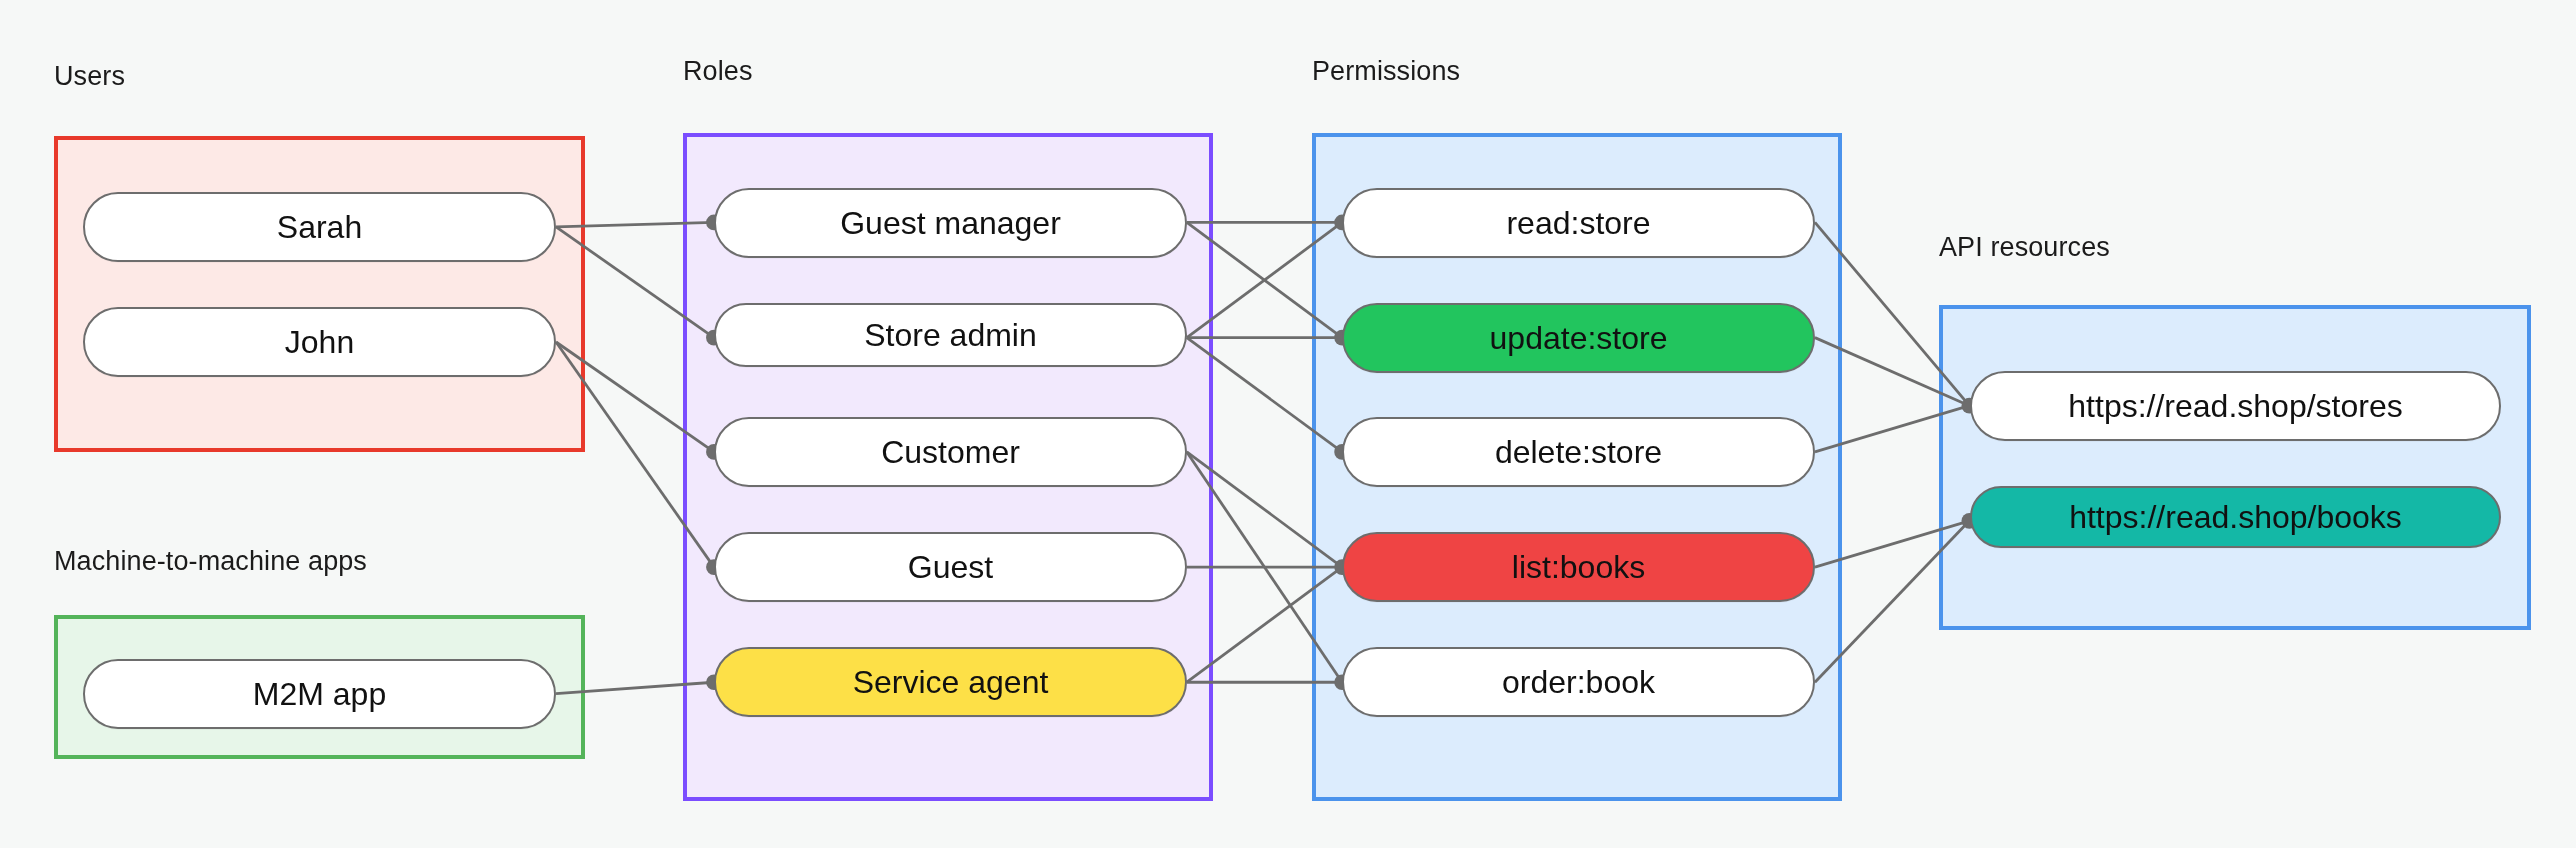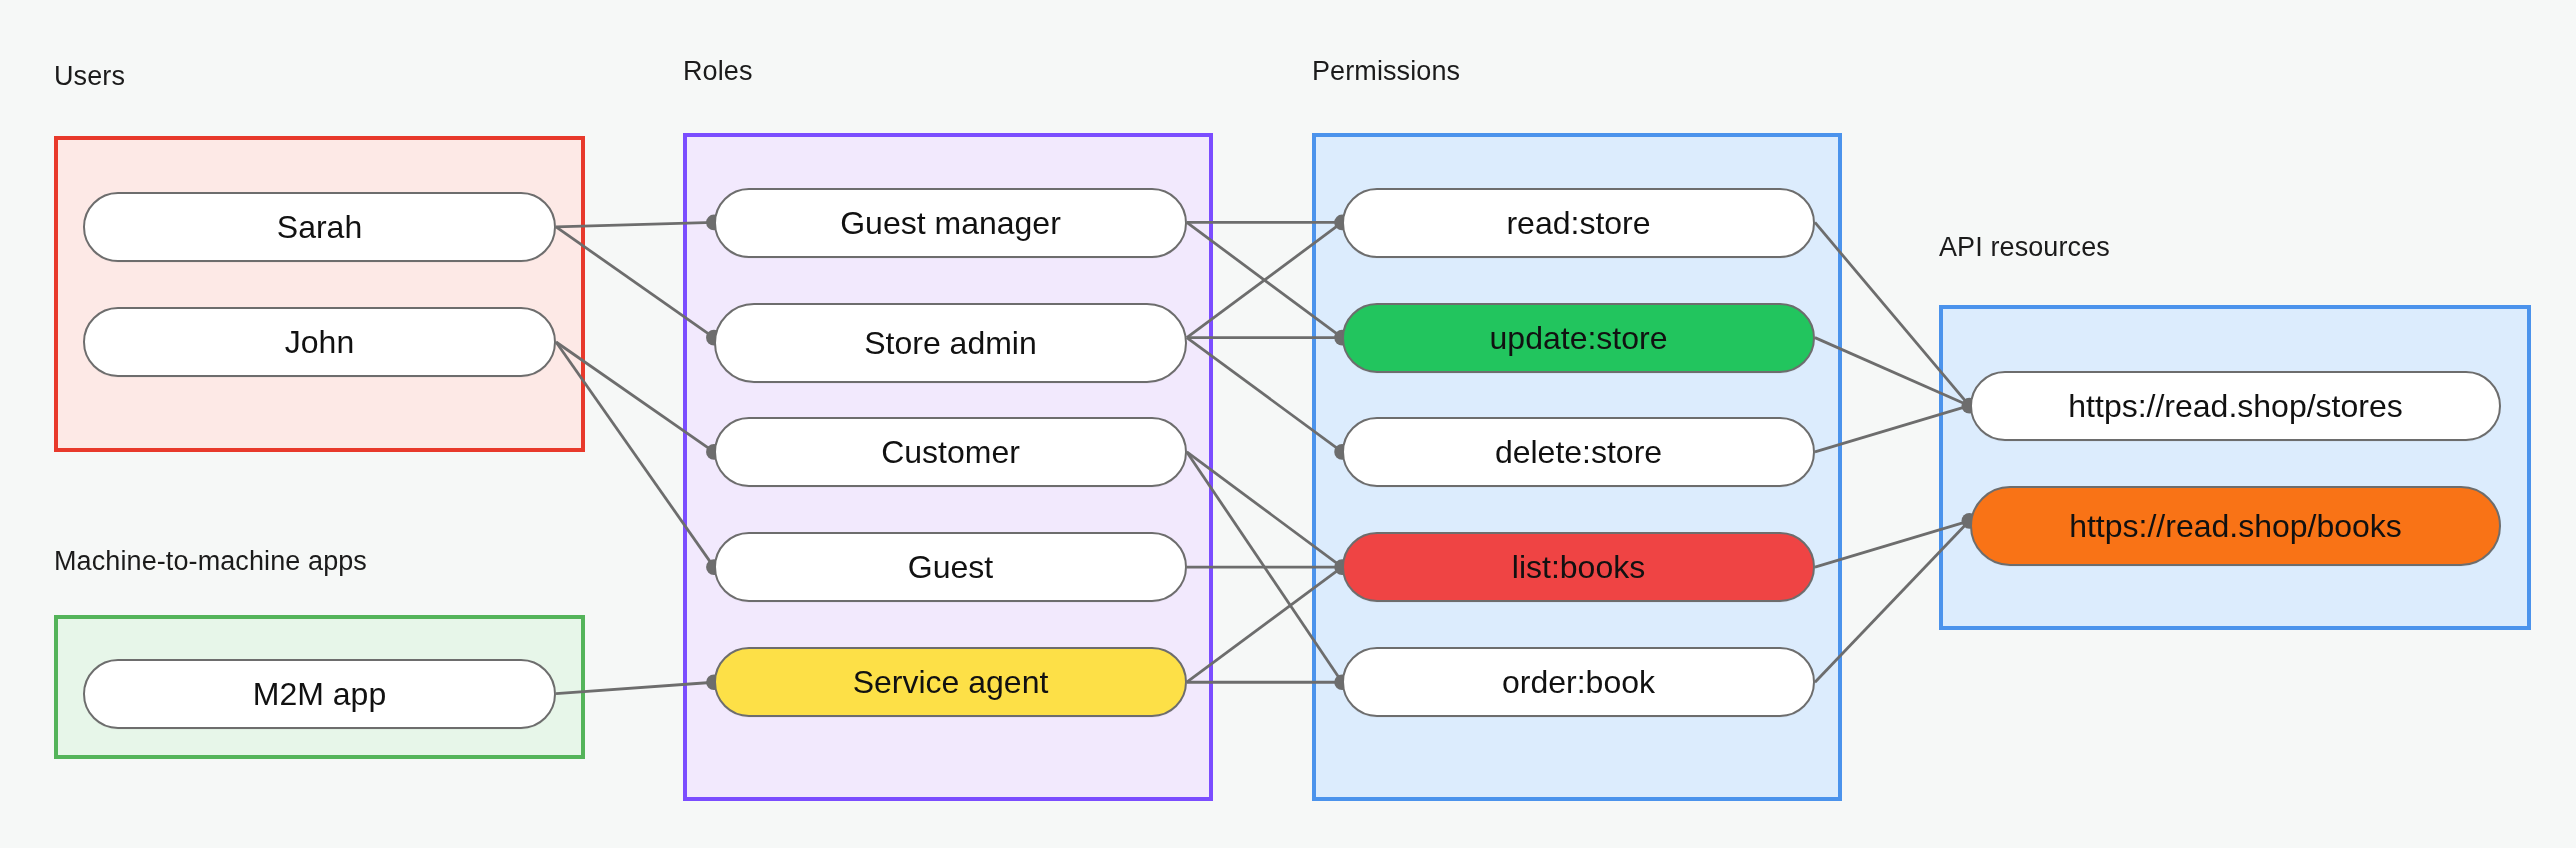--- a/index.html
+++ b/index.html
@@ -106,21 +106,21 @@
       </div>
       <div class="node" style="left: 83px; top: 307px; width: 473px; height: 70px; background: rgb(255, 255, 255); border-color: rgb(109, 109, 109);">
         <span>John</span>
       </div>
       <div class="node" style="left: 83px; top: 659px; width: 473px; height: 70px; background: rgb(255, 255, 255); border-color: rgb(109, 109, 109);">
         <span>M2M app</span>
       </div>
       <div class="node" style="left: 714px; top: 188px; width: 473px; height: 70px; background: rgb(255, 255, 255); border-color: rgb(109, 109, 109);">
         <span>Guest manager</span>
       </div>
-      <div class="node" style="left: 714px; top: 303px; width: 473px; height: 80px; background: rgb(255, 255, 255); border-color: rgb(109, 109, 109); align-items: center;">
+      <div class="node" style="left: 714px; top: 303px; width: 473px; height: 64px; background: rgb(255, 255, 255); border-color: rgb(109, 109, 109); align-items: center;">
         <span>Store admin</span>
       </div>
       <div class="node" style="left: 714px; top: 417px; width: 473px; height: 70px; background: rgb(255, 255, 255); border-color: rgb(109, 109, 109);">
         <span>Customer</span>
       </div>
       <div class="node" style="left: 714px; top: 532px; width: 473px; height: 70px; background: rgb(255, 255, 255); border-color: rgb(109, 109, 109);">
         <span>Guest</span>
       </div>
       <div class="node" style="left: 714px; top: 647px; width: 473px; height: 70px; background: #fde047; border-color: rgb(109, 109, 109);">
         <span>Service agent</span>
@@ -136,19 +136,19 @@
       </div>
       <div class="node" style="left: 1342px; top: 532px; width: 473px; height: 70px; background: #ef4444; border-color: rgb(109, 109, 109);">
         <span>list:books</span>
       </div>
       <div class="node" style="left: 1342px; top: 647px; width: 473px; height: 70px; background: rgb(255, 255, 255); border-color: rgb(109, 109, 109);">
         <span>order:book</span>
       </div>
       <div class="node" style="left: 1970px; top: 371px; width: 531px; height: 70px; background: rgb(255, 255, 255); border-color: rgb(109, 109, 109);">
         <span>https://read.shop/stores</span>
       </div>
-      <div class="node" style="left: 1970px; top: 486px; width: 531px; height: 80px; background: #f97316; border-color: rgb(109, 109, 109);">
+      <div class="node" style="left: 1970px; top: 486px; width: 531px; height: 62px; background: #14b8a6; border-color: rgb(109, 109, 109);">
         <span>https://read.shop/books</span>
       </div>
     </div>
 
 </div>
 
 
 </body></html>

